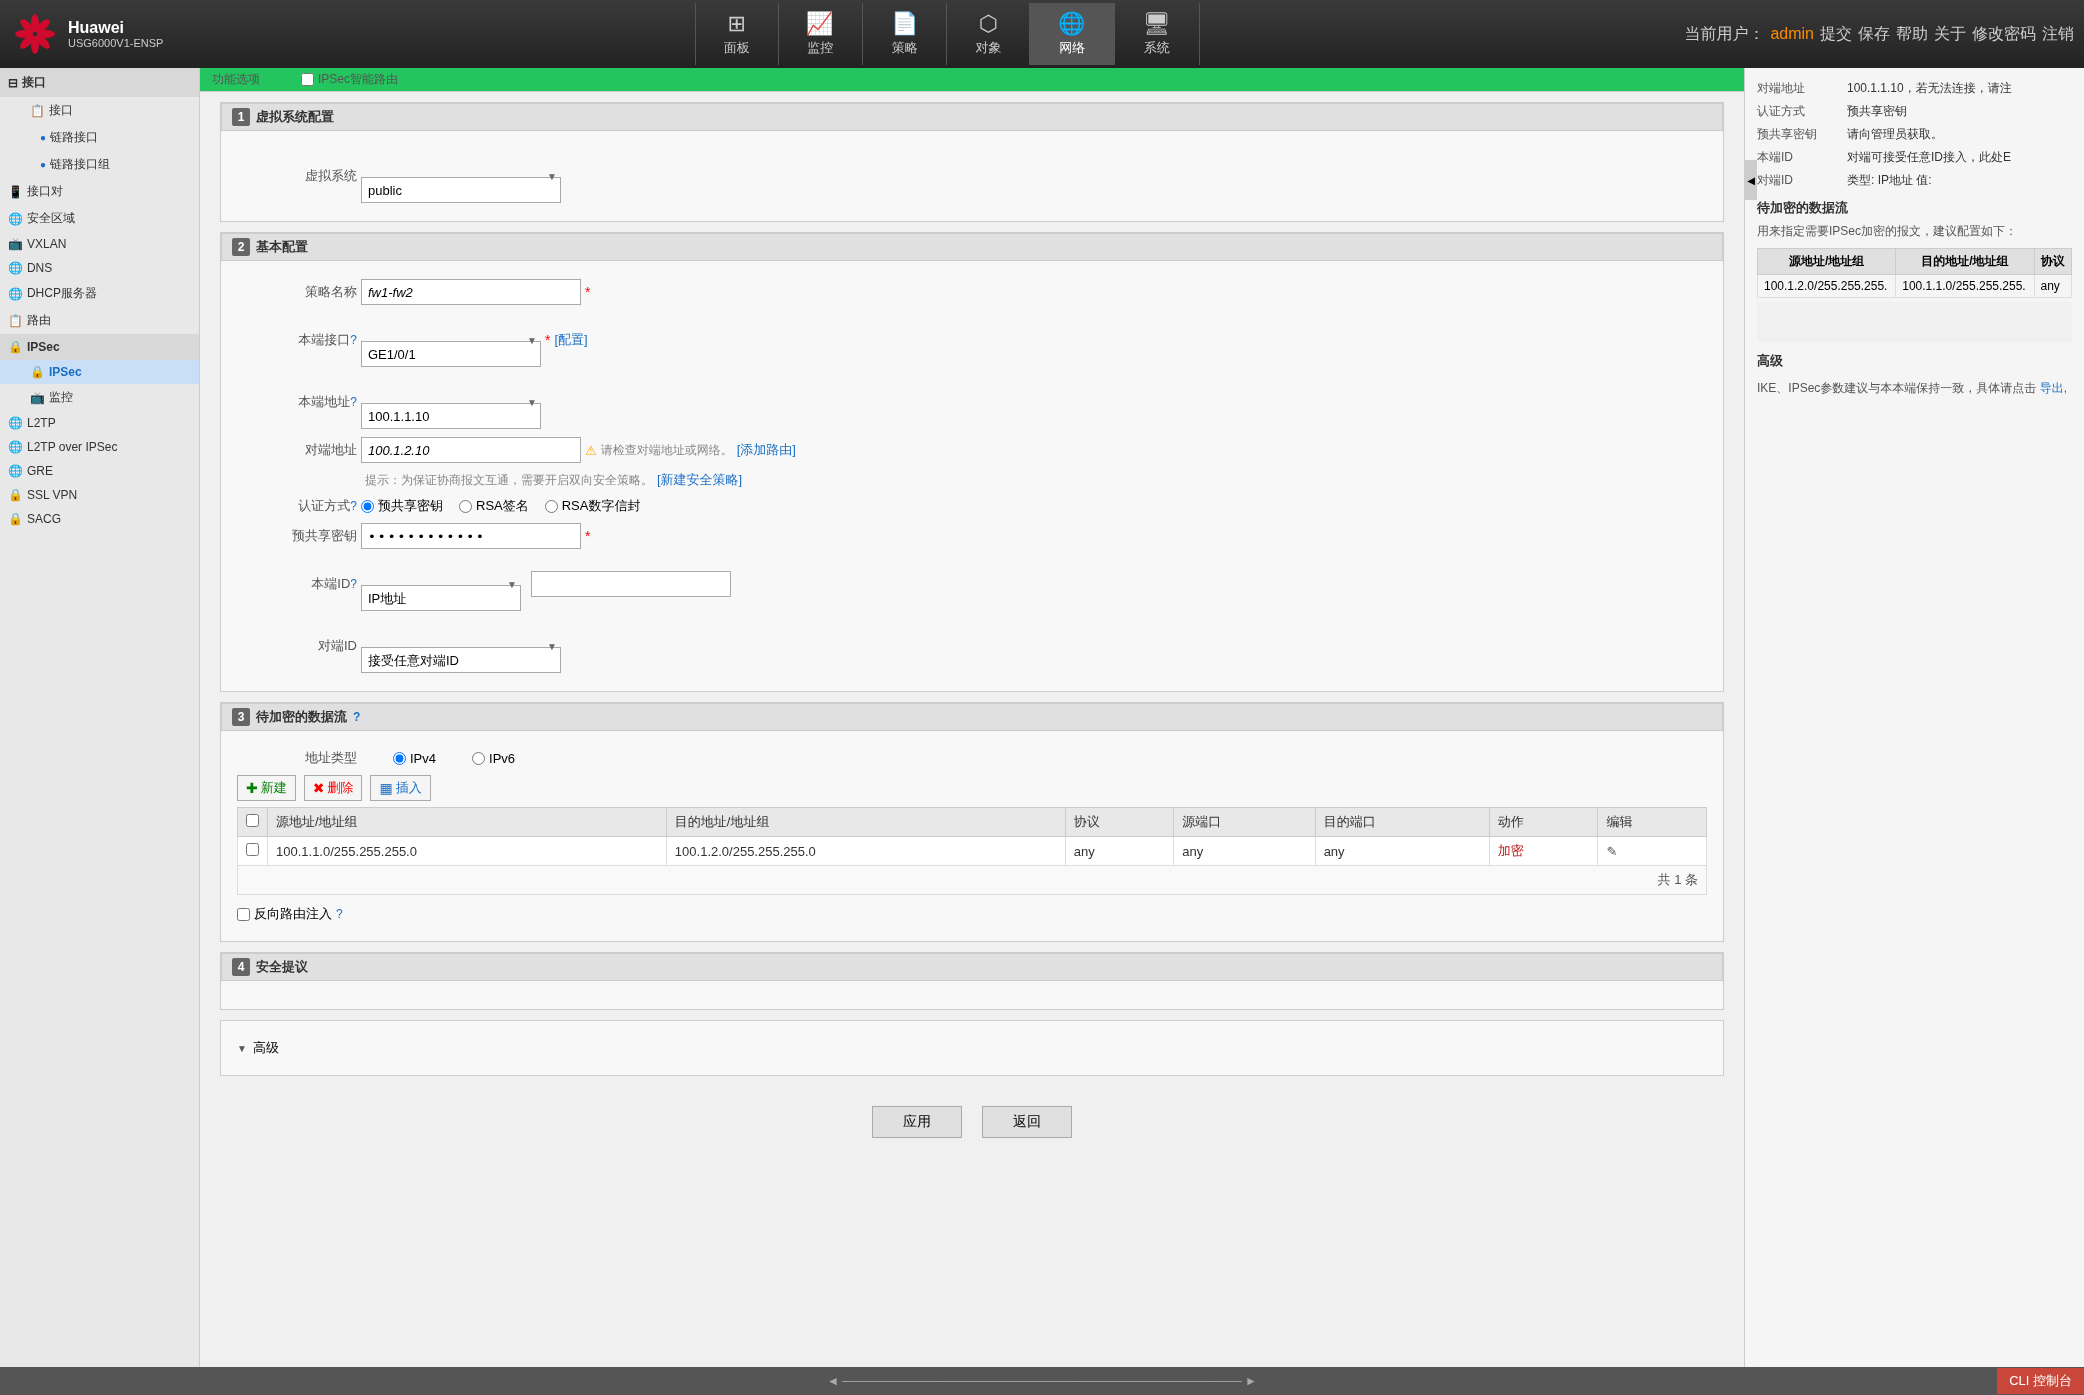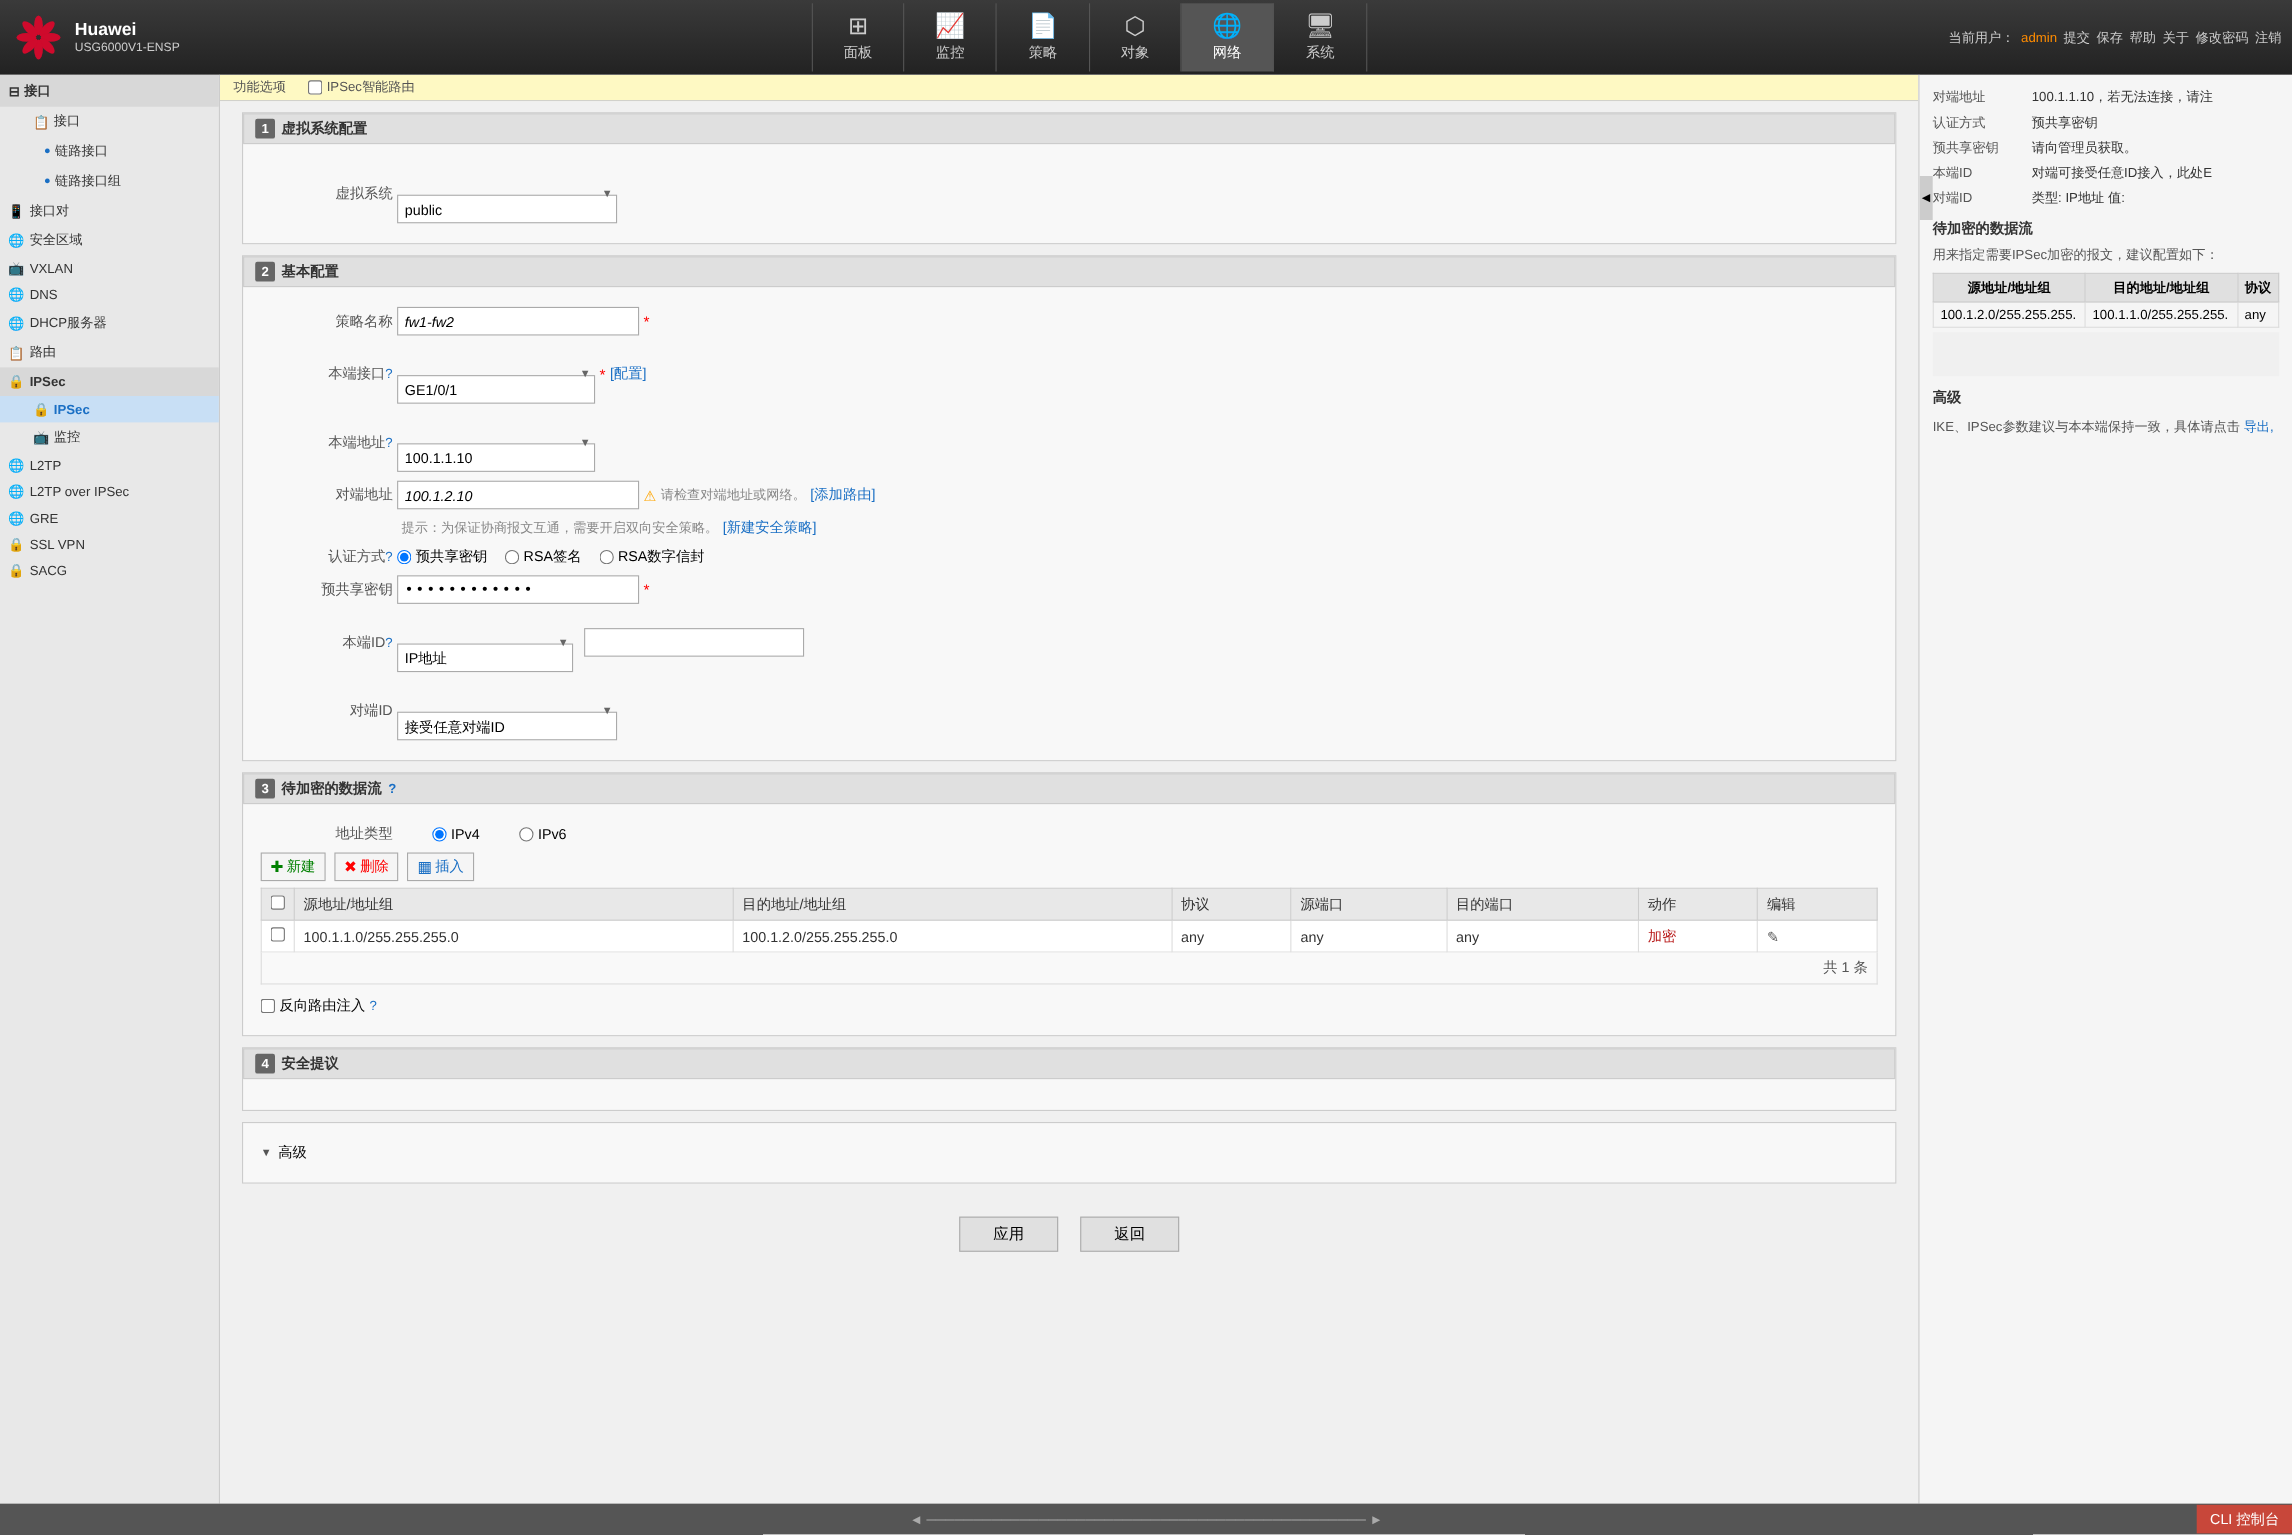--- a/index.html
+++ b/index.html
@@ -40,21 +40,21 @@
       padding: 8px 28px;
       cursor: pointer;
       color: #ccc;
       font-size: 13px;
       border-right: 1px solid #555;
     }
     .nav-item:first-child { border-left: 1px solid #555; }
     .nav-item.active { background: #555; color: #fff; }
     .nav-item .nav-icon { font-size: 22px; margin-bottom: 2px; }
     .topbar-right {
-      font-size: 12px;
+      font-size: 16px;
       color: #ccc;
       display: flex;
       gap: 6px;
       align-items: center;
     }
     .topbar-right .username { color: #ff8c00; }
     .topbar-right a { color: #ccc; text-decoration: none; }
 
     
     .main-layout {
@@ -327,28 +327,29 @@
       justify-content: center;
     }
     .help-icon { color: #1a6fc4; cursor: pointer; font-size: 12px; }
     .section-box {
       border: 1px solid #ccc;
       margin-bottom: 10px;
       background: #f8f8f8;
     }
     .section-inner { padding: 10px 16px; }
     .top-scroll-hint {
-      background: #fef9c3;
+      background: #22c55e;
       border-bottom: 1px solid #ccc;
       height: 24px;
       display: flex;
       align-items: center;
       padding: 4px 12px;
       font-size: 12px;
       color: #555;
+      gap: 21px;
     }
     .expand-row {
       display: flex;
       align-items: center;
       gap: 6px;
       padding: 8px 0;
       cursor: pointer;
     }
     .expand-icon { font-size: 10px; color: #555; }
   </style>

